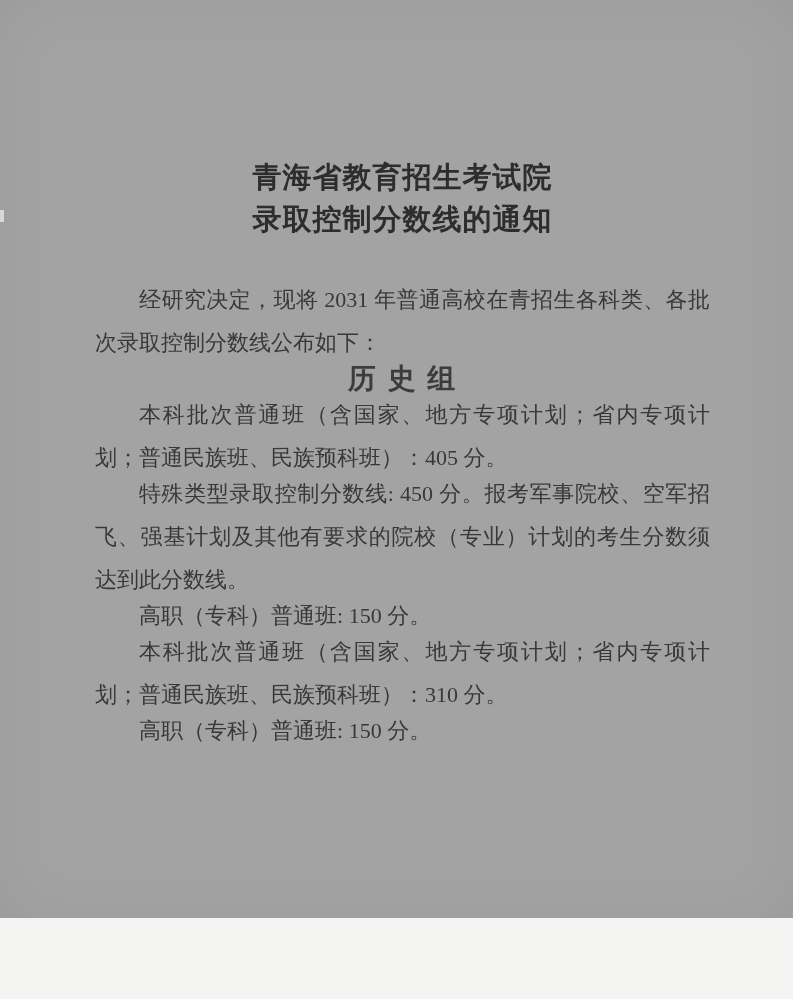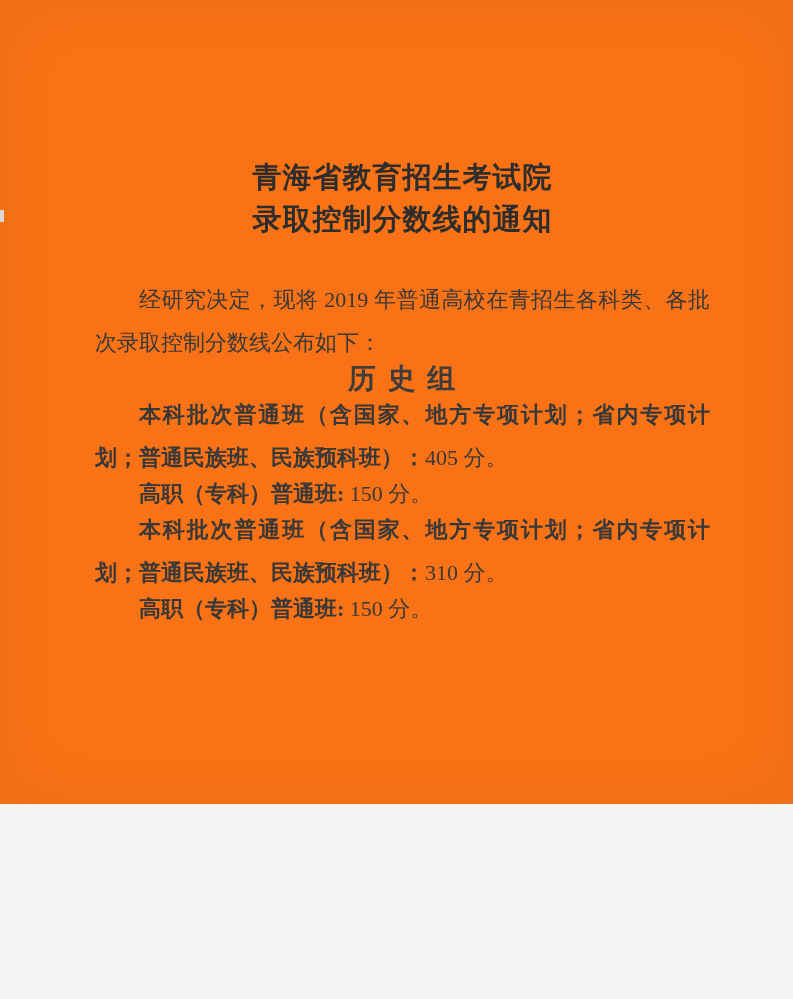--- a/index.html
+++ b/index.html
@@ -3,22 +3,22 @@
 <meta charset="utf-8">
 <style>
   html, body { margin: 0; padding: 0; }
   body {
     width: 793px; height: 999px;
     background: #f4f4f2;
     font-family: "Liberation Serif", "DejaVu Serif", serif;
   }
   .page {
     position: relative;
-    width: 793px; height: 804px;
-    background: #f97316;
+    width: 793px; height: 918px;
+    background: #a3a3a3;
     overflow: hidden;
     box-shadow: inset 0 0 70px rgba(0,0,0,0.05);
     color: #333;
   }
   .scan-speck {
     position: absolute; left: 0; top: 210px;
     width: 4px; height: 12px;
     background: #d8d8d6;
   }
   .content {
@@ -36,21 +36,21 @@
   .doc-body {
     margin-top: 38px;
     font-size: 22px;
     line-height: 43px;
     text-align: justify;
     color: #383838;
   }
   .blk { margin: -7px 0 0 0; }
   .blk.first { margin-top: 0; }
   .para { text-indent: 44px; }
-  .para b { font-weight: bold; }
+  .para b { font-weight: normal; }
   .group-heading {
     margin-top: -7px;
     text-align: center;
     text-indent: 0;
     font-family: "Liberation Sans", "DejaVu Sans", sans-serif;
     font-weight: bold;
     font-size: 28px;
     letter-spacing: 2px;
     color: #3c3c3c;
   }
@@ -63,26 +63,27 @@
 
   <div class="content">
 
     <div class="title-block">
       <div>青海省教育招生考试院</div>
       <div>录取控制分数线的通知</div>
     </div>
 
     <div class="doc-body">
 
-      <p class="blk first para">经研究决定，现将 2019 年普通高校在青招生各科类、各批次录取控制分数线公布如下：</p>
+      <p class="blk first para">经研究决定，现将 2031 年普通高校在青招生各科类、各批次录取控制分数线公布如下：</p>
 
       <p class="blk group-heading">历 史 组</p>
 
       <p class="blk para"><b>本科批次普通班（含国家、地方专项计划；省内专项计划；普通民族班、民族预科班）：</b><span>405 分。</span></p>
 
+      <p class="blk para"><b>特殊类型录取控制分数线:</b><span> 450 分。报考军事院校、空军招飞、强基计划及其他有要求的院校（专业）计划的考生分数须达到此分数线。</span></p>
 
       <p class="blk para"><b>高职（专科）普通班:</b><span> 150 分。</span></p>
 
 
       <p class="blk para"><b>本科批次普通班（含国家、地方专项计划；省内专项计划；普通民族班、民族预科班）：</b><span>310 分。</span></p>
 
 
       <p class="blk para"><b>高职（专科）普通班:</b><span> 150 分。</span></p>
 
 

